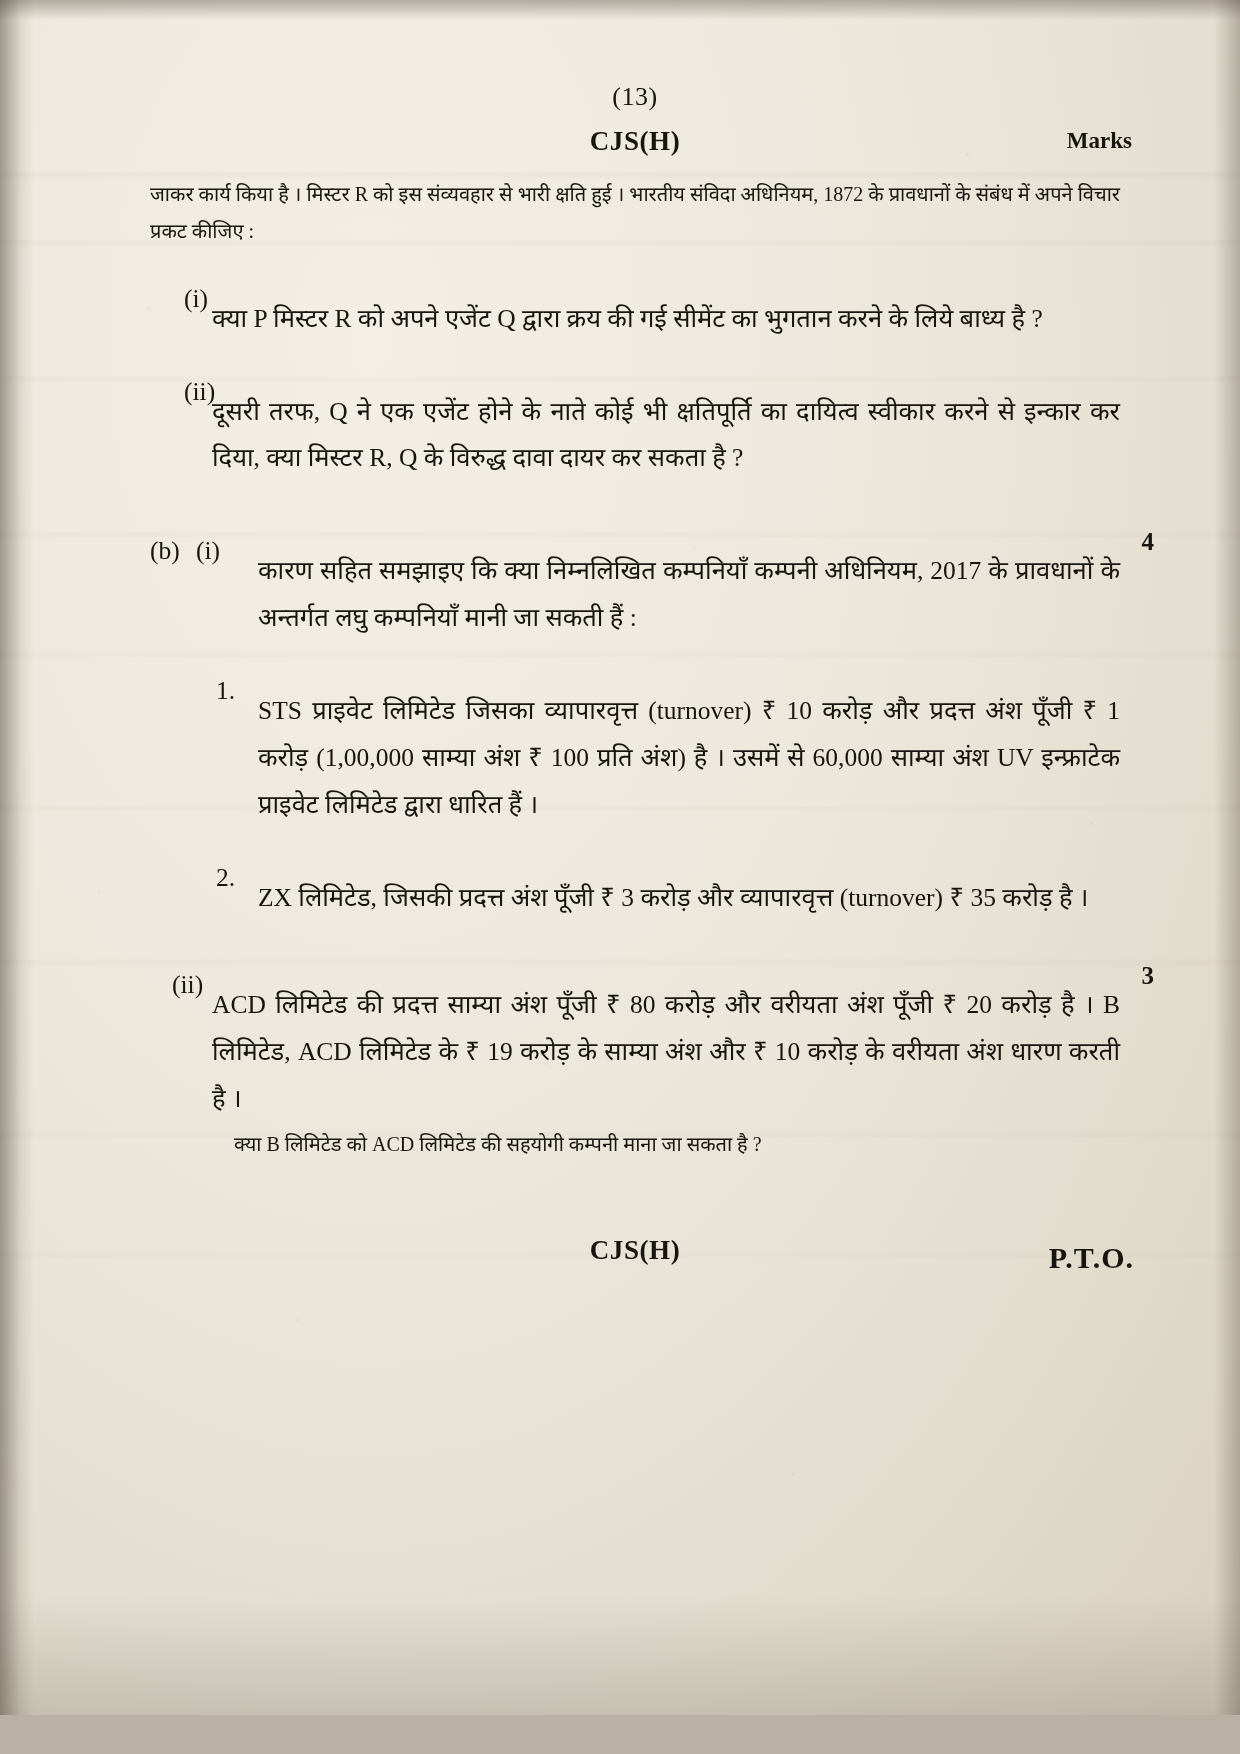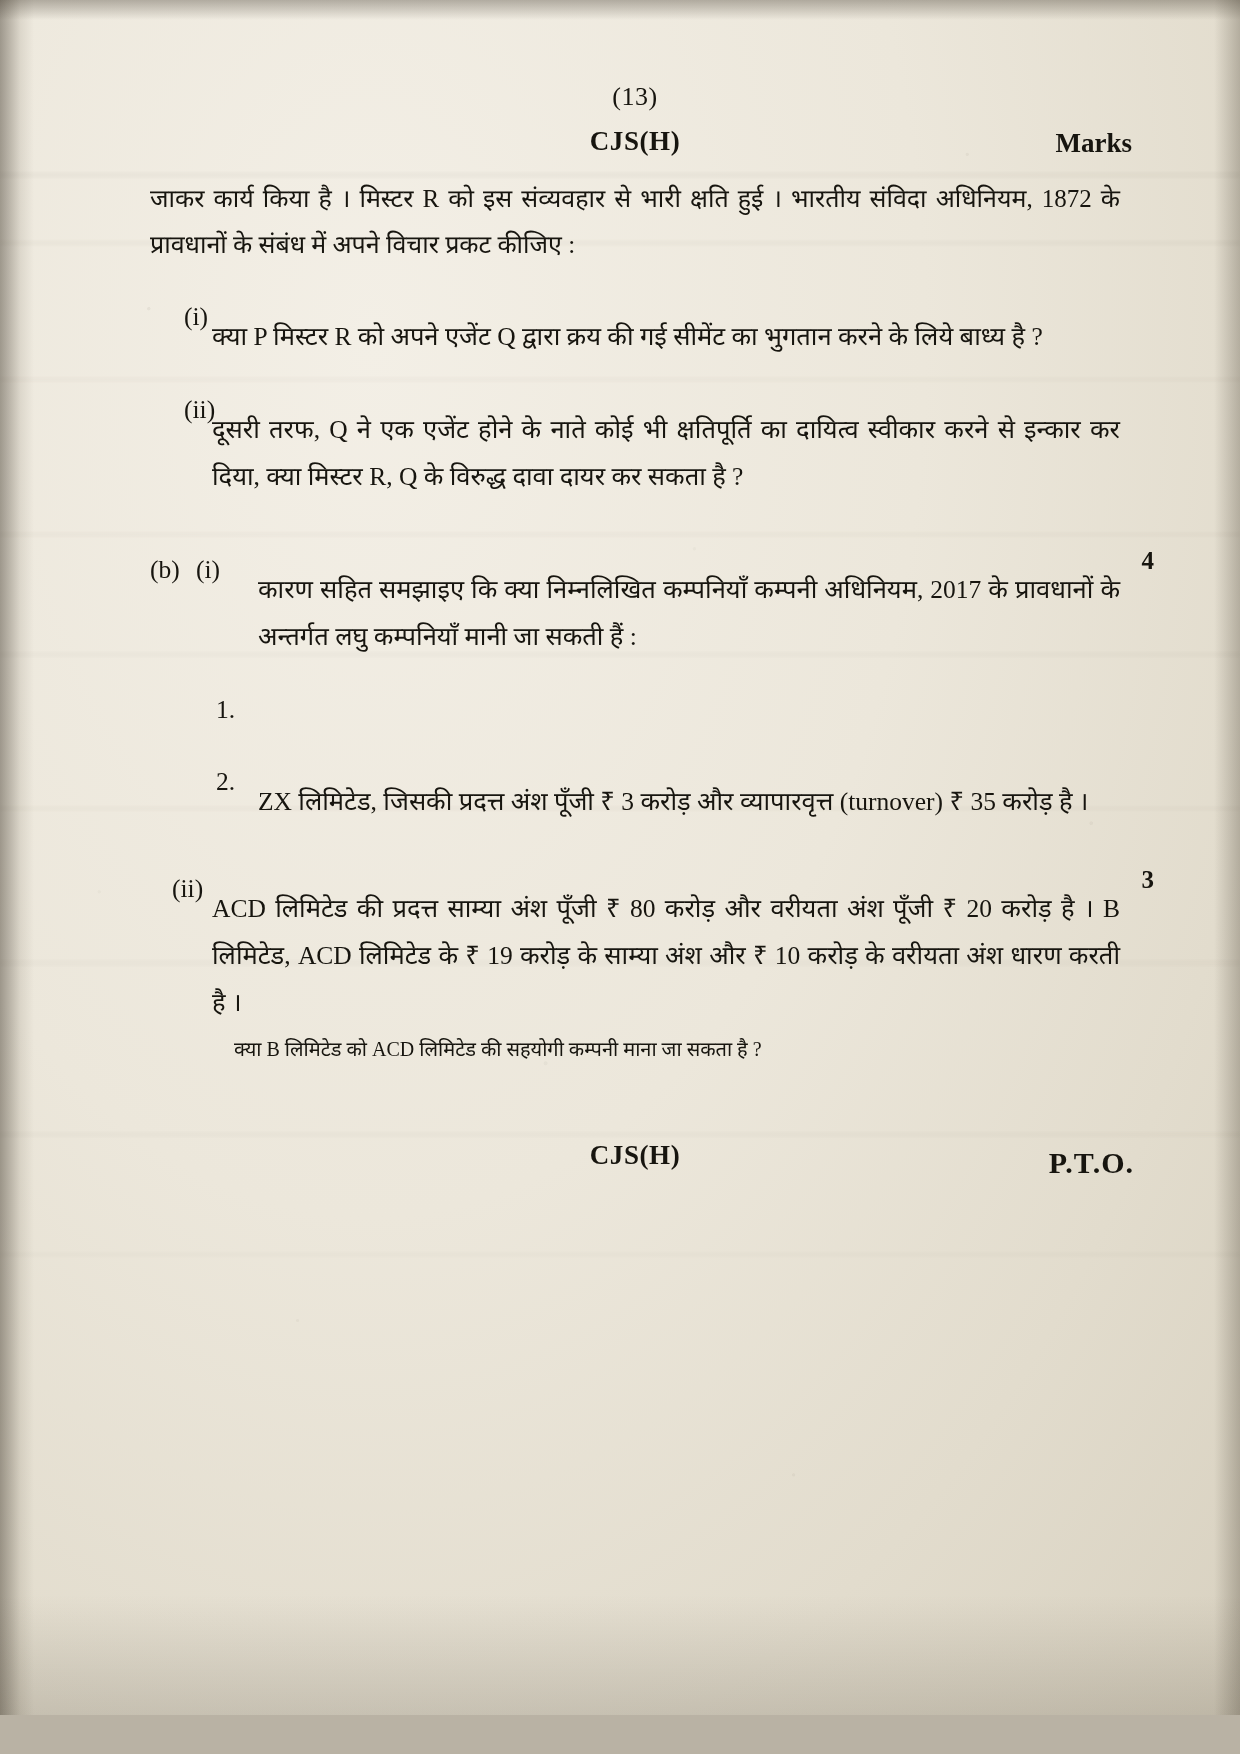--- a/index.html
+++ b/index.html
@@ -105,25 +105,25 @@
     text-align: center;
     font-weight: bold;
     font-size: 27px;
     letter-spacing: .6px;
   }
   .marks {
     position: absolute;
     right: -12px;
     top: 2px;
     font-weight: bold;
-    font-size: 27px;
+    font-size: 23px;
   }
 
   .para {
-    font-size: 25px;
+    font-size: 20px;
     line-height: 1.84;
     text-align: justify;
     text-justify: inter-word;
     margin: 4px 0 0 0;
   }
   .para.lead {
     margin-top: 10px;
   }
 
   .item {
@@ -222,20 +222,21 @@
 
     <div class="item lvl-b" style="margin-top:46px;">
       <div class="marker marker-a">(b)</div>
       <div class="marker marker-b">(i)</div>
       <div class="body devanagari">कारण सहित समझाइए कि क्या निम्नलिखित कम्पनियाँ कम्पनी अधिनियम, 2017 के प्रावधानों के अन्तर्गत लघु कम्पनियाँ मानी जा सकती हैं :</div>
       <div class="marknum">4</div>
     </div>
 
     <div class="item lvl2">
       <div class="marker">1.</div>
+      <div class="body devanagari">STS प्राइवेट लिमिटेड जिसका व्यापारवृत्त (turnover) ₹ 10 करोड़ और प्रदत्त अंश पूँजी ₹ 1 करोड़ (1,00,000 साम्या अंश ₹ 100 प्रति अंश) है । उसमें से 60,000 साम्या अंश UV इन्फ्राटेक प्राइवेट लिमिटेड द्वारा धारित हैं ।</div>
     </div>
 
     <div class="item lvl2">
       <div class="marker">2.</div>
       <div class="body devanagari">ZX लिमिटेड, जिसकी प्रदत्त अंश पूँजी ₹ 3 करोड़ और व्यापारवृत्त (turnover) ₹ 35 करोड़ है ।</div>
     </div>
 
     <div class="item lvl-ii" style="margin-top:40px;">
       <div class="marker">(ii)</div>
       <div class="body devanagari">ACD लिमिटेड की प्रदत्त साम्या अंश पूँजी ₹ 80 करोड़ और वरीयता अंश पूँजी ₹ 20 करोड़ है । B लिमिटेड, ACD लिमिटेड के ₹ 19 करोड़ के साम्या अंश और ₹ 10 करोड़ के वरीयता अंश धारण करती है ।</div>

